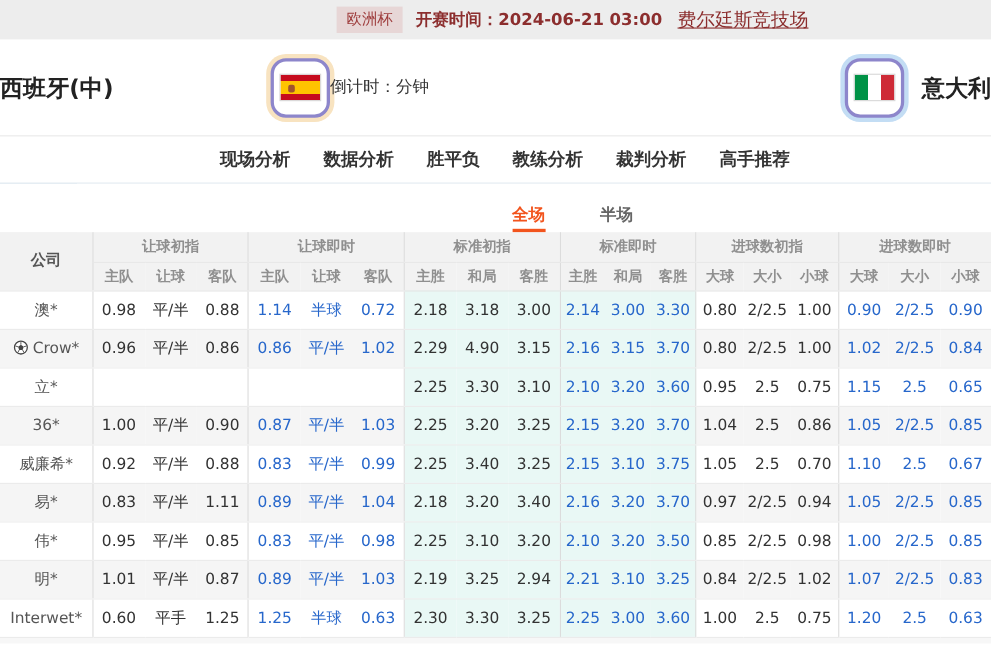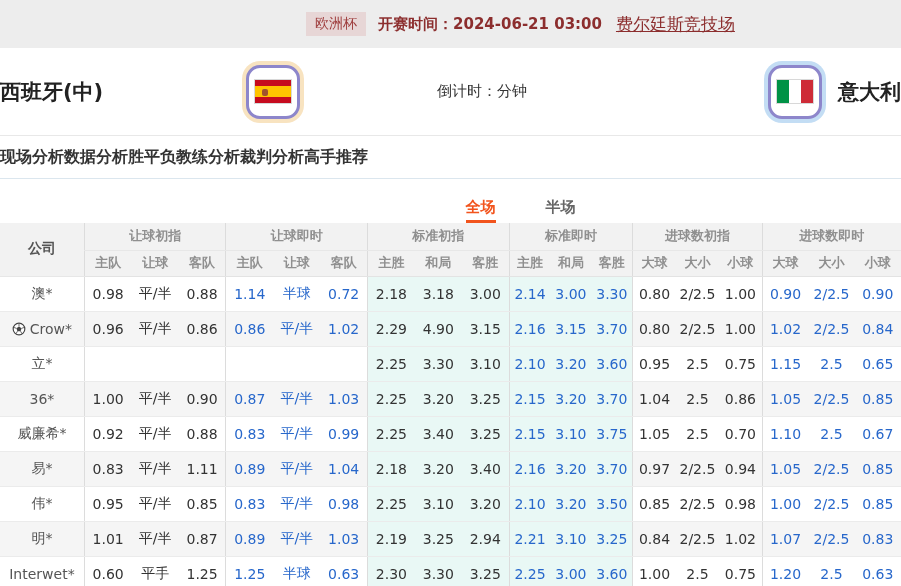--- a/index.html
+++ b/index.html
@@ -2,45 +2,45 @@
 <html><head>
 <meta charset="utf-8">
 <style>
   * { margin:0; padding:0; box-sizing:border-box; }
   html,body { width:901px; }
   body {
     font-family:"DejaVu Sans","Liberation Sans",sans-serif;
     background:#fff; color:#333; width:901px; height:586px; overflow:hidden;
   }
   
-  .top-bar { height:48px; background:#ededed; display:flex; align-items:center; justify-content:center; }
+  .top-bar { height:36px; background:#ededed; display:flex; align-items:center; justify-content:center; }
   .top-bar-inner { display:flex; align-items:center; transform:translateX(70px); }
   .league-badge { background:#e7d6d6; color:#9d3a3a; font-size:14px; padding:3px 9px; margin-right:12px; }
   .kickoff { color:#8c2e2e; font-weight:bold; font-size:15px; }
   .venue { color:#8c2e2e; font-size:17px; margin-left:14px;text-decoration:underline; }
   
   .match-header { height:87px; background:#fff; display:flex; align-items:center; }
   .team-left { width:300px; display:flex; align-items:center; justify-content:space-between; gap:18px; }
   .team-right { margin-left:auto; display:flex; align-items:center; gap:16px; }
   .team-name { font-size:21px; font-weight:bold; color:#222; }
   .flag-box { width:54px; height:54px; border-radius:14px; border:3px solid #8d86cb; background:#fff;
               display:flex; align-items:center; justify-content:center; }
   .flag-box.spain { box-shadow:0 0 0 4px #f8e3c0; }
   .flag-box.italy { box-shadow:0 0 0 4px #c3ddf4; }
   .flag { width:38px; height:25px; border:1px solid #d8d8d8; position:relative; }
   .flag.spain-flag { background:linear-gradient(180deg,#c60b1e 0 25%,#ffc400 25% 75%,#c60b1e 75% 100%); }
   .flag.spain-flag::after { content:""; position:absolute; left:7px; top:9px; width:6px; height:7px;
                             background:#a0522d; border-radius:2px; }
   .flag.italy-flag { background:linear-gradient(90deg,#009246 0 33.4%,#ffffff 33.4% 66.7%,#ce2b37 66.7% 100%); }
-  .countdown { margin-left:137px; display:flex; align-items:flex-end; font-size:15px; color:#333; }
+  .countdown { display:flex; align-items:flex-end; font-size:15px; color:#333; }
   .countdown-value { background:#f0f0f0; color:#1e5fd0; font-size:21px; font-weight:bold;
                      padding:3px 11px; border-radius:3px; margin:0 8px; }
   
   .nav-bar { height:44px; border-top:1px solid #e8e8e8; border-bottom:1px solid #dbe6ee;
-             display:flex; align-items:center; background:#fff; }
+             display:flex; align-items:center; gap:30px; padding-left:200px; background:#fff; }
   .nav-tab { font-size:16px; font-weight:bold; color:#333; cursor:pointer; white-space:nowrap; }
   .nav-tab.active { background:#f2541d; color:#fff; padding:6px 17px; border-radius:17px; }
   
   .sub-tabs { height:44px; display:flex; align-items:flex-end; justify-content:center; gap:50px;
               transform:translateX(70px); background:#fff; }
   .sub-tab { font-size:15px; font-weight:bold; color:#666; padding-bottom:3px; cursor:pointer;
              border-bottom:3px solid transparent; }
   .sub-tab.active { color:#f2541d; border-bottom-color:#f2541d; }
   
   table { width:901px; border-collapse:collapse; table-layout:fixed; }

